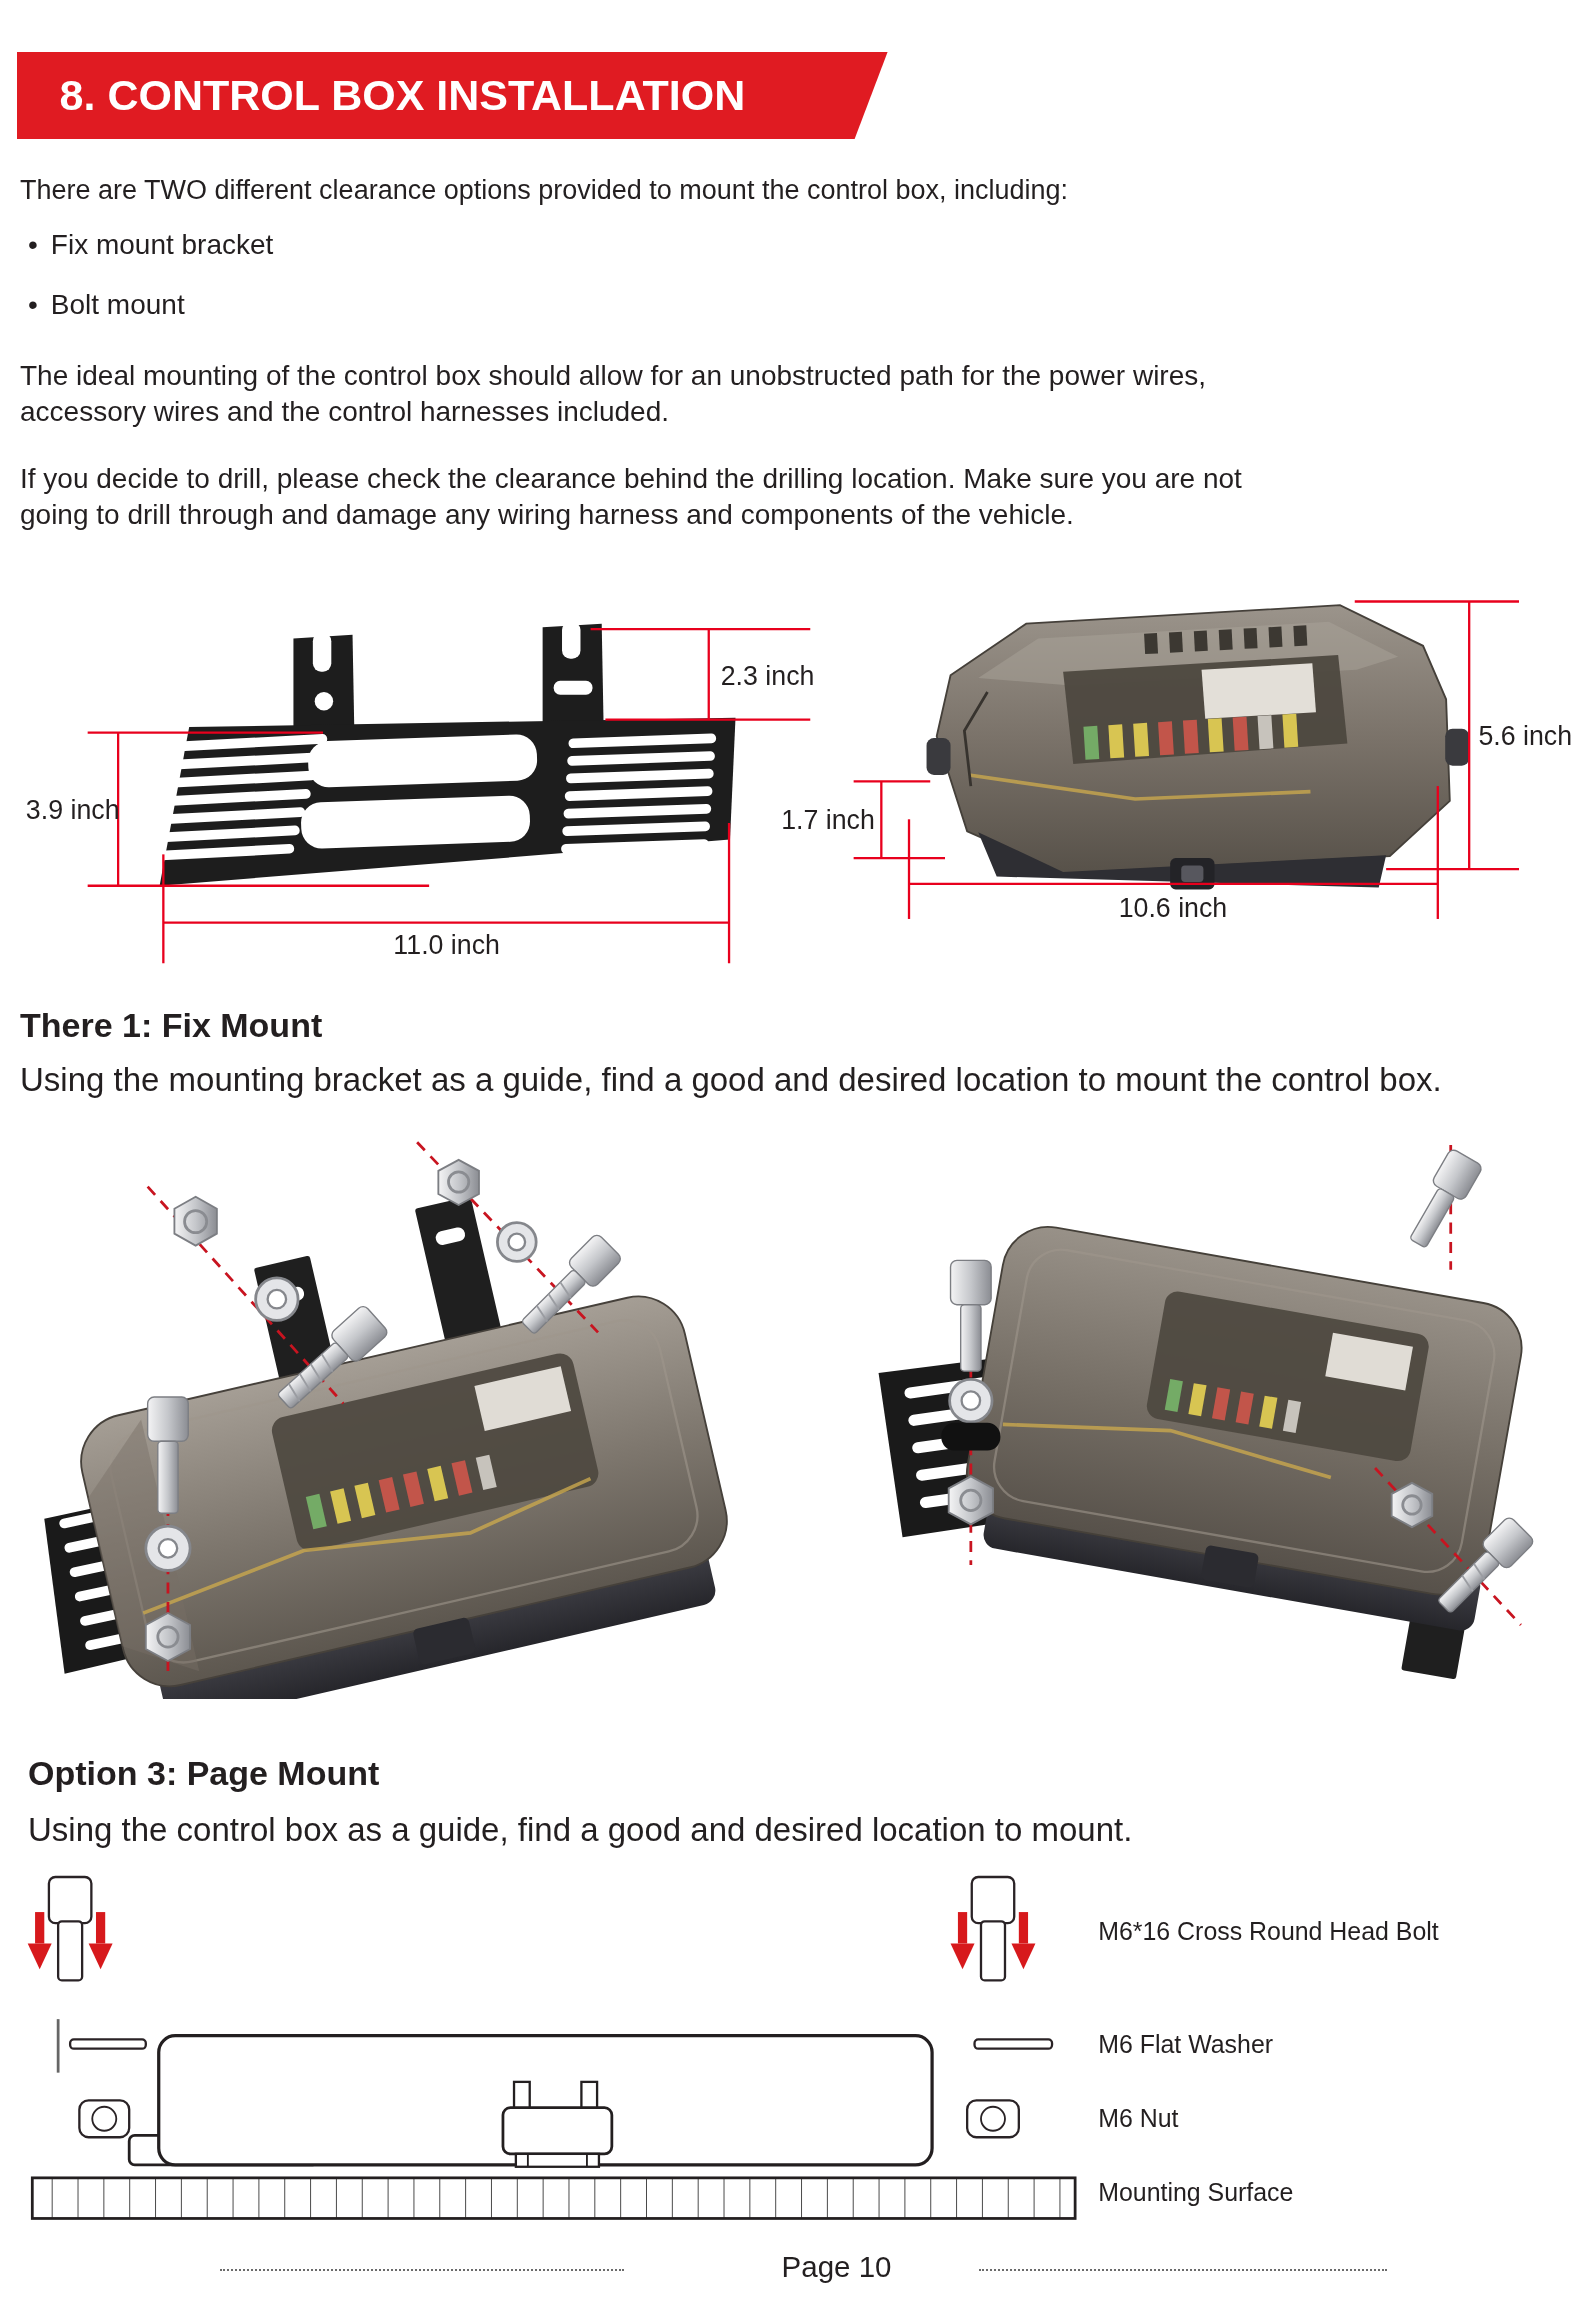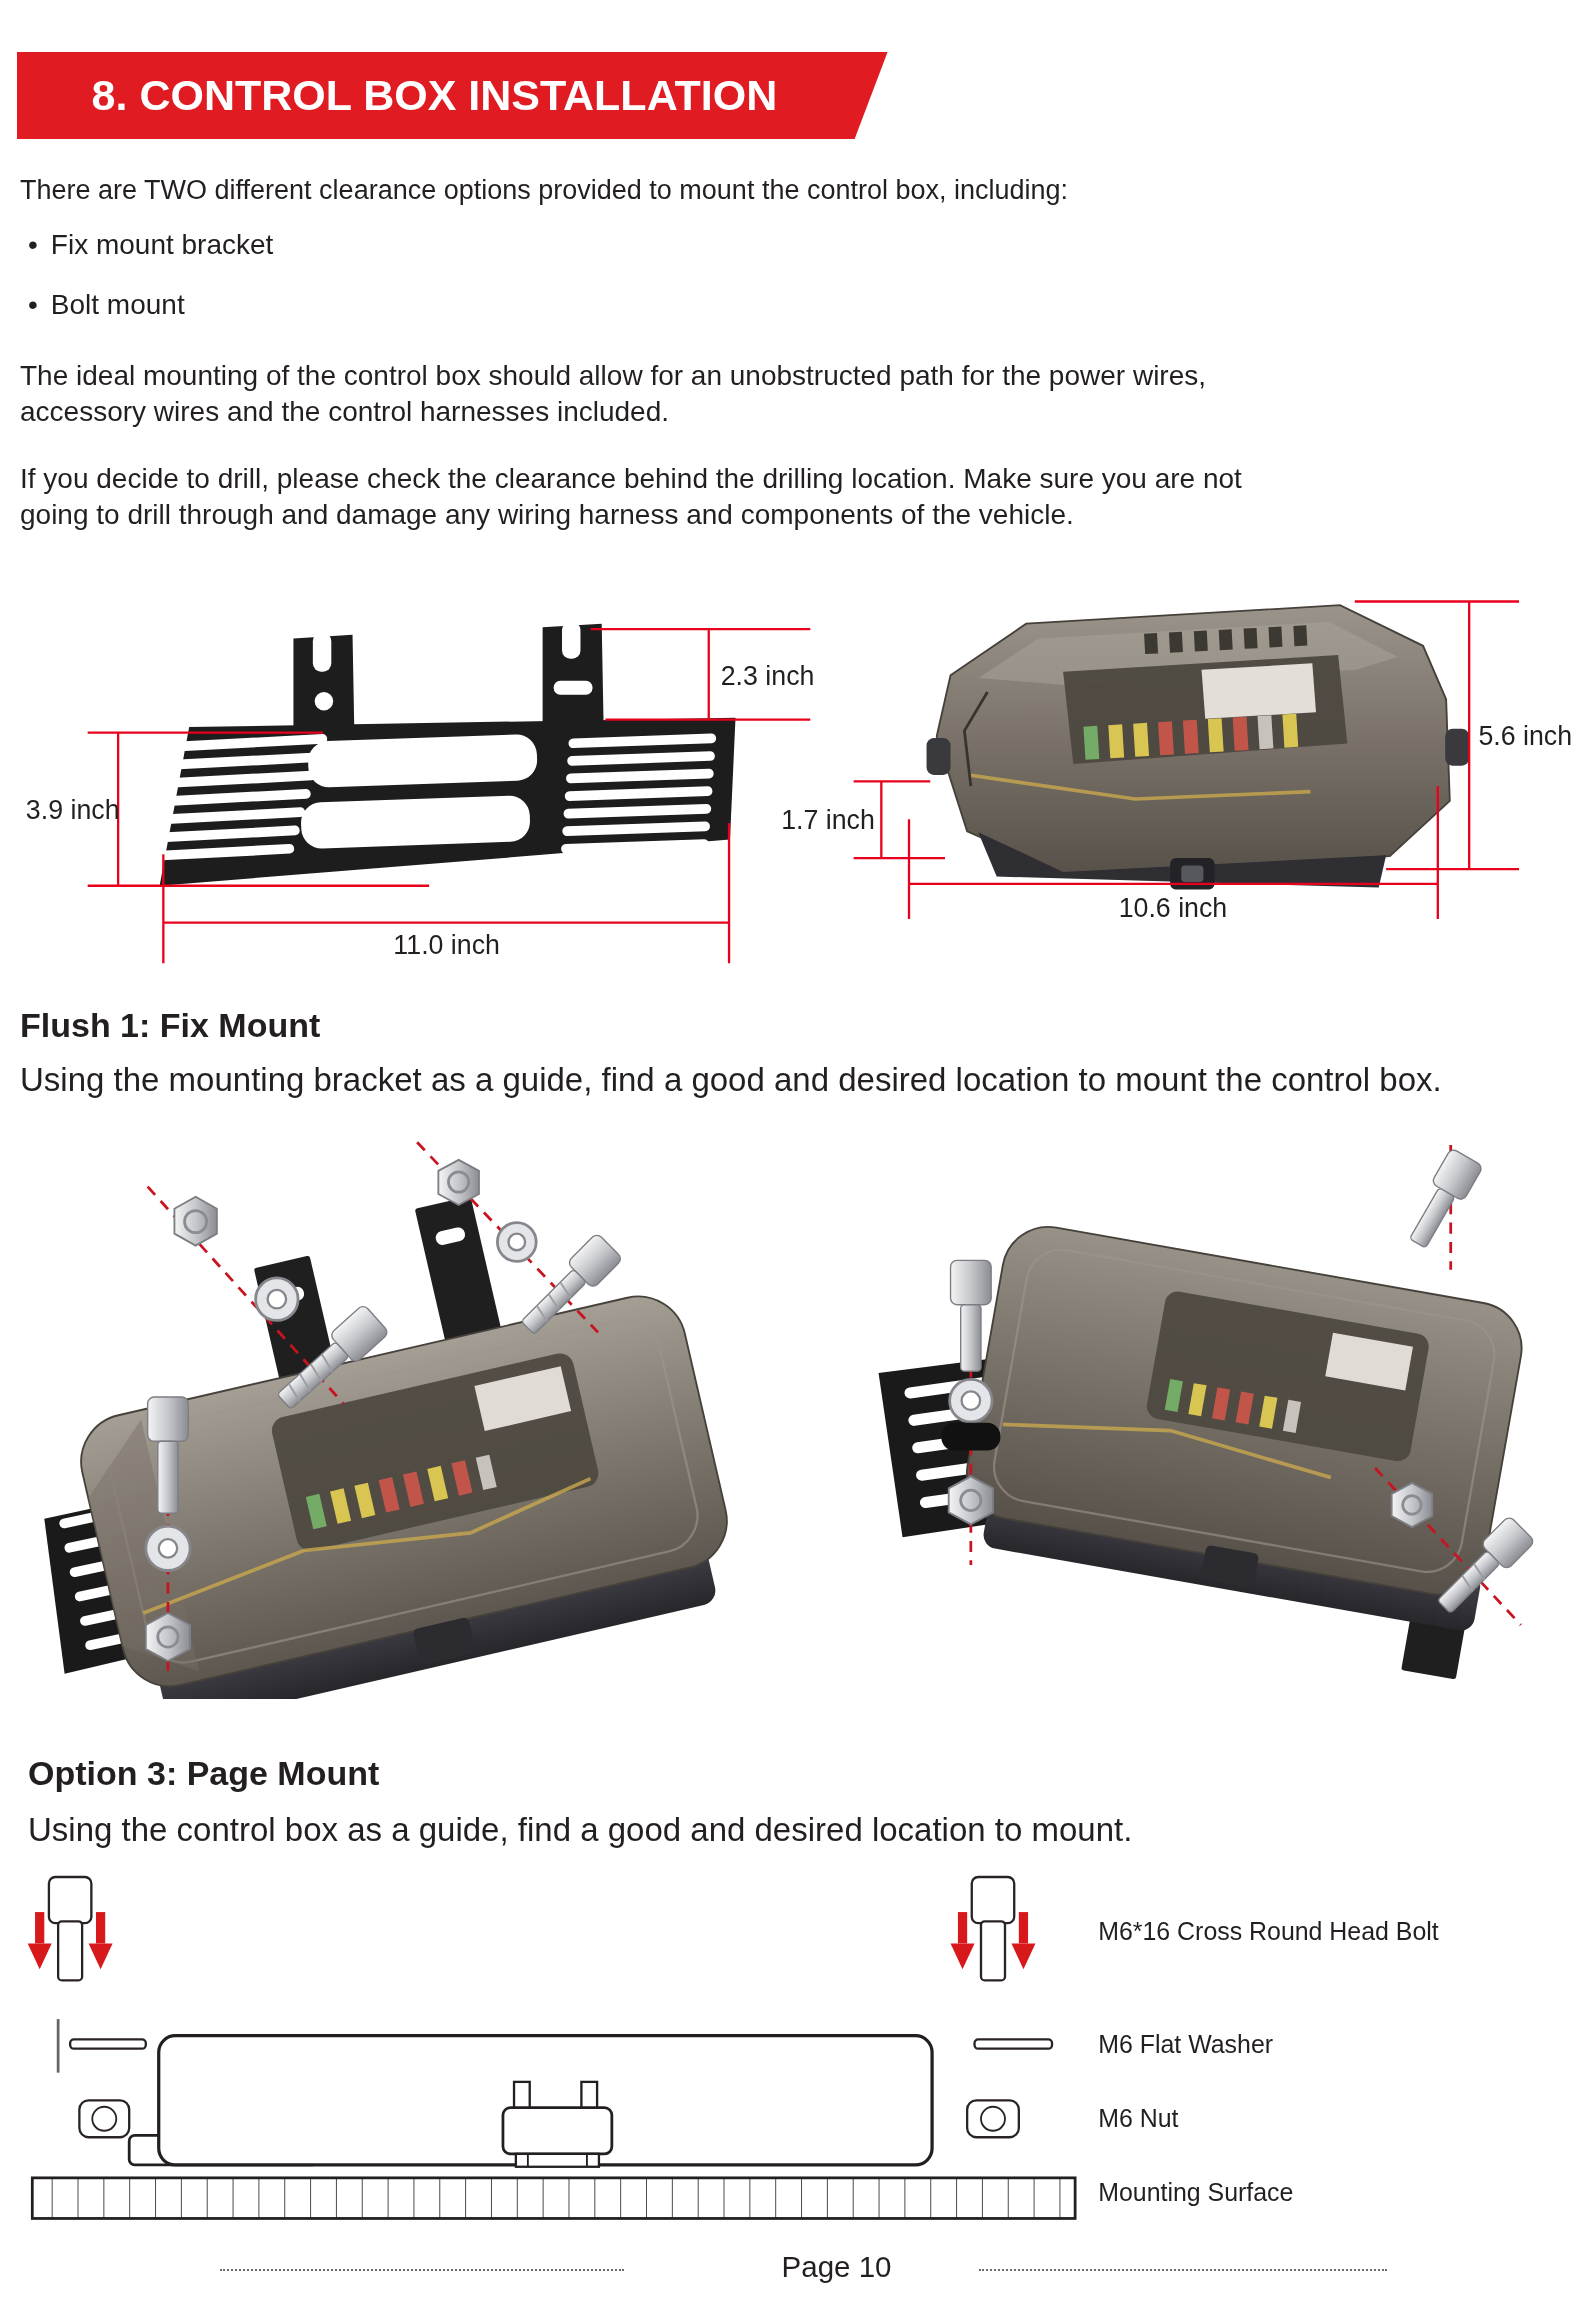--- a/index.html
+++ b/index.html
@@ -2,21 +2,21 @@
 <html style="font-size:14.8px"><head>
 <meta charset="utf-8">
 <style>
   html,body{margin:0;padding:0;background:#ffffff;}
   body{width:1591px;height:2311px;position:relative;overflow:hidden;
        font-family:"Liberation Sans","DejaVu Sans",sans-serif;color:#231f20;}
   .abs{position:absolute;}
   .banner{left:16.6px;top:52px;width:871px;height:87px;background:#e01b22;
           clip-path:polygon(0 0,100% 0,calc(100% - 33px) 100%,0 100%);}
   .banner-text{color:#ffffff;font-size:43px;font-weight:bold;line-height:87px;
-               padding-left:43px;white-space:nowrap;margin-left:32px;}
+               padding-left:43px;white-space:nowrap;}
   .body-text{font-size:28px;line-height:36px;white-space:pre-line;width:1532px;}
   .p1{font-size:27px;}
   .bullet-row{display:flex;align-items:center;gap:13px;font-size:28px;}
   .bullet-dot{font-size:28px;}
   .opt-head{font-size:34px;font-weight:bold;white-space:nowrap;}
   .opt-desc{font-size:33px;white-space:nowrap;}
   .dotline{border-top:2.8px dotted #6b6b6b;height:0;}
   .pagenum{width:1591px;text-align:center;font-size:29.5px;padding-left:41px;}
   svg text{font-family:"Liberation Sans","DejaVu Sans",sans-serif;}
   .dimtext{font-size:29px;fill:#231f20;}
@@ -141,21 +141,21 @@
       <line x1="955" y1="217" x2="955" y2="300"></line>
   </g>
   <text class="dimtext" x="781" y="112">2.3 inch</text>
   <text class="dimtext" x="28" y="258">3.9 inch</text>
   <text class="dimtext" x="484" y="404" text-anchor="middle">11.0 inch</text>
   <text class="dimtext" x="1602" y="178">5.6 inch</text>
   <text class="dimtext" x="948" y="268" text-anchor="end">1.7 inch</text>
   <text class="dimtext" x="1271" y="364" text-anchor="middle">10.6 inch</text>
 </svg>
 
-<div class="abs opt-head" style="left:20px;top:1006px;">Flush 1: Fix Mount</div>
+<div class="abs opt-head" style="left:20px;top:1006px;">There 1: Fix Mount</div>
 <div class="abs opt-desc" style="left:20px;top:1061px;">Using the mounting bracket as a guide, find a good and desired location to mount the control box.</div>
 
 <svg class="abs" style="left:0;top:1131px;" width="1591" height="568" viewBox="0 0 1724 615">
   <defs>
     <linearGradient id="gSmoke" x1="0" y1="0" x2="0" y2="1">
       <stop offset="0" stop-color="#a59e95"></stop>
         <stop offset="0.55" stop-color="#7d766d"></stop>
         <stop offset="1" stop-color="#5d574f"></stop>
     </linearGradient>
     <linearGradient id="gSmoke2" x1="0" y1="0" x2="0" y2="1">

